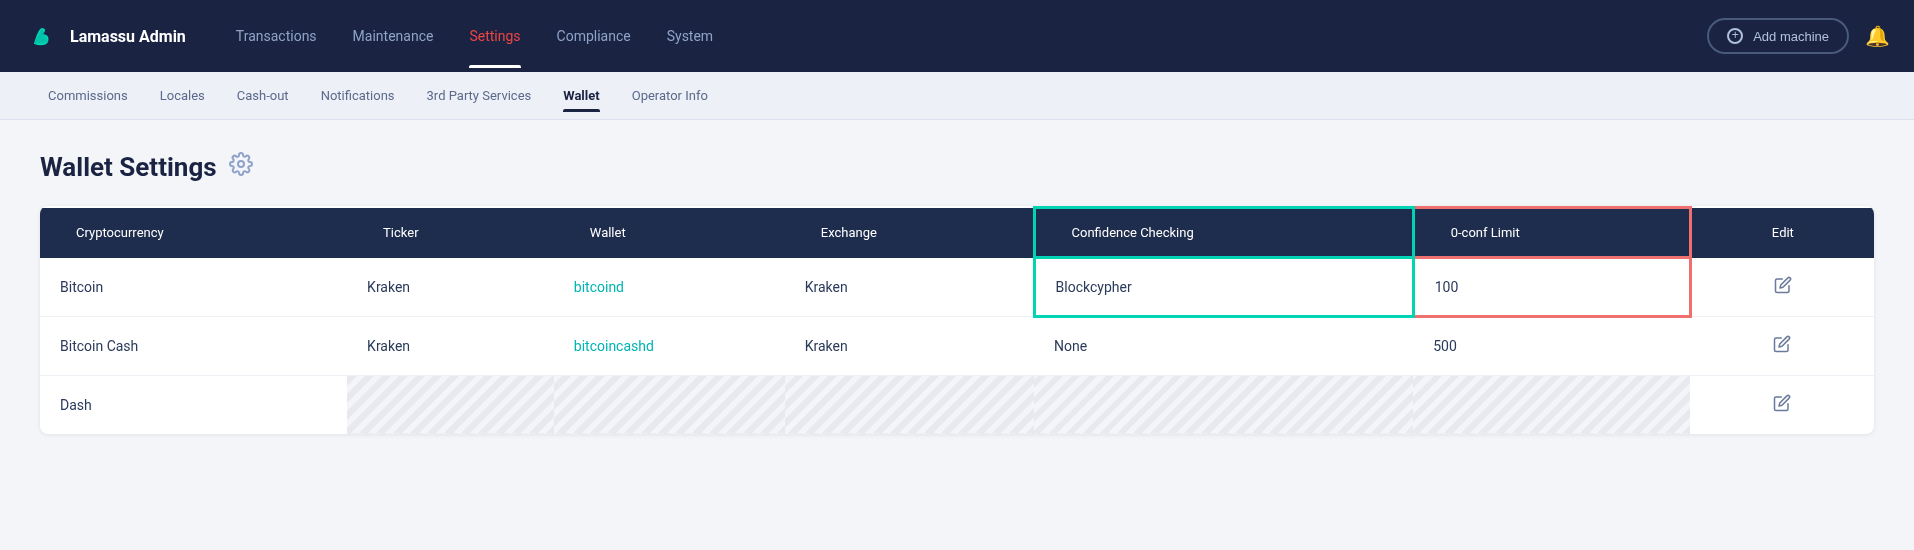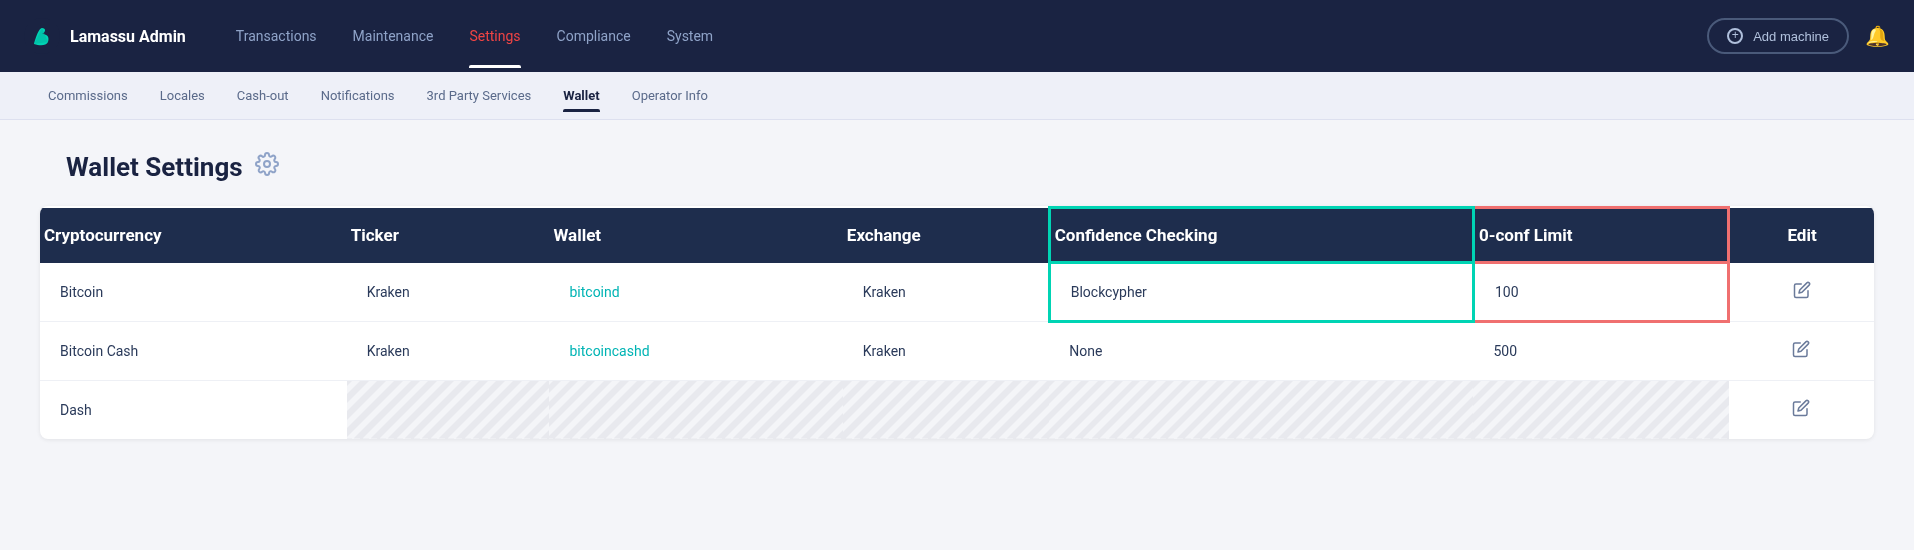--- a/index.html
+++ b/index.html
@@ -125,21 +125,20 @@
 
     
     .main-content {
       padding: 32px 40px;
     }
 
     .page-title-area {
       display: flex;
       gap: 12px;
       margin-bottom: 24px;
-      margin-left: 26px;
     }
     .page-title {
       font-size: 26px;
       font-weight: 700;
       color: #1a2342;
     }
     .gear-btn {
       background: none;
       border: none;
       cursor: pointer;
@@ -156,23 +155,23 @@
     }
     table {
       width: 100%;
       border-collapse: collapse;
     }
     thead tr {
       background: #1e2d4d;
     }
     thead th {
       color: #fff;
-      font-size: 17px;
-      font-weight: 700;
-      padding: 16px 4px;
+      font-size: 13px;
+      font-weight: 400;
+      padding: 16px 36px;
       text-align: left;
     }
     thead th.center { text-align: center; }
 
     tbody tr {
       border-bottom: 1px solid #eef0f5;
     }
     tbody tr:last-child { border-bottom: none; }
     tbody td {
       padding: 18px 20px;

